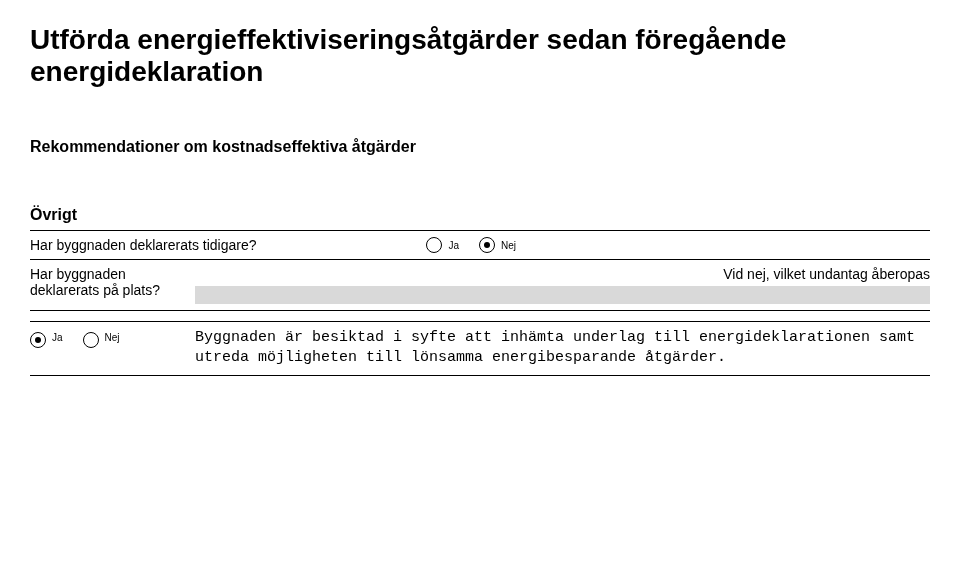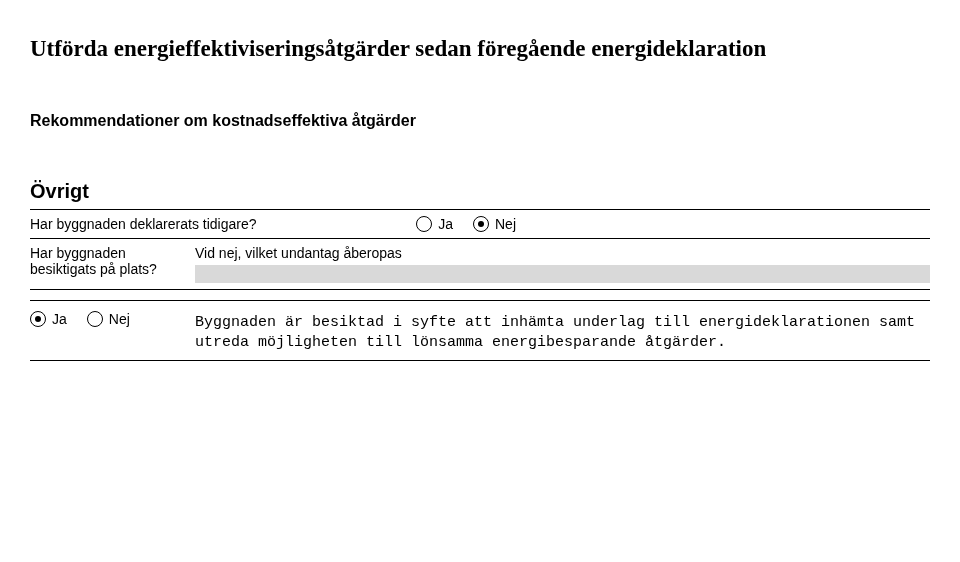--- a/index.html
+++ b/index.html
@@ -5,43 +5,43 @@
   body {
     margin: 0;
     padding: 20px 30px;
     font-family: Arial, Helvetica, sans-serif;
     background: #fff;
     color: #000;
     width: 960px;
     box-sizing: border-box;
   }
   .heading {
-    font-size: 23px;
+    font-size: 28px;
     font-weight: bold;
-    margin: 16px 0 50px 0;
-    font-family: Liberation Serif, serif;
+    margin: 4px 0 50px 0;
   }
   .subheading {
     font-size: 16px;
     font-weight: bold;
     margin: 0 0 50px 0;
   }
   .section-title {
-    font-size: 20px;
+    font-size: 16px;
     font-weight: bold;
     margin: 0 0 6px 0;
   }
   .label-cell {
     font-size: 14px;
     flex: 0 0 165px;
   }
   .right-cell {
     flex: 1;
     display: flex;
     flex-direction: column;
+    align-items: flex-end;
   }
   .sublabel {
     font-size: 14px;
     margin-bottom: 4px;
   }
   .radio-outer {
     width: 14px;
     height: 14px;
     border: 1px solid #000;
     border-radius: 50%;
@@ -50,21 +50,21 @@
     justify-content: center;
     background: #fff;
   }
   .radio-inner {
     width: 6px;
     height: 6px;
     border-radius: 50%;
     background: #000;
   }
   .radio-label {
-    font-size: 14px;
+    font-size: 10px;
     margin-right: 14px;
   }
   .gray-input {
     background: #d9d9d9;
     height: 18px;
     width: 100%;
   }
   .bottom-section {
     border-top: 1px solid #000;
     border-bottom: 1px solid #000;
@@ -78,21 +78,21 @@
     gap: 6px;
     padding-top: 4px;
   }
   .right-col-bottom {
     flex: 1;
   }
   .comment-text {
     font-family: "Courier New", Courier, monospace;
     font-size: 15px;
     line-height: 1.35;
-    margin-top: 6px;
+    margin-top: 0;
   }
   .q1-row {
     display: flex;
     align-items: flex-start;
     border-top: 1px solid #000;
     padding: 6px 0;
   }
   .q1-row .radio-area {
     margin-left: auto;
     margin-right: 400px;
@@ -123,21 +123,21 @@
     <span class="radio-outer"></span>
     <span class="radio-label">Ja</span>
     <span class="radio-outer">
         <span class="radio-inner"></span>
       </span>
     <span class="radio-label">Nej</span>
   </div>
 </div>
 
 <div class="q2-row">
-  <div class="label-cell">Har byggnaden besiktigats på plats?</div>
+  <div class="label-cell">Har byggnaden deklarerats på plats?</div>
   <div class="right-cell">
     <div class="sublabel">Vid nej, vilket undantag åberopas</div>
     <div class="gray-input"></div>
   </div>
 </div>
 
 <div style="height:10px;"></div>
 
 <div class="bottom-section">
   <div class="left-col-bottom">

